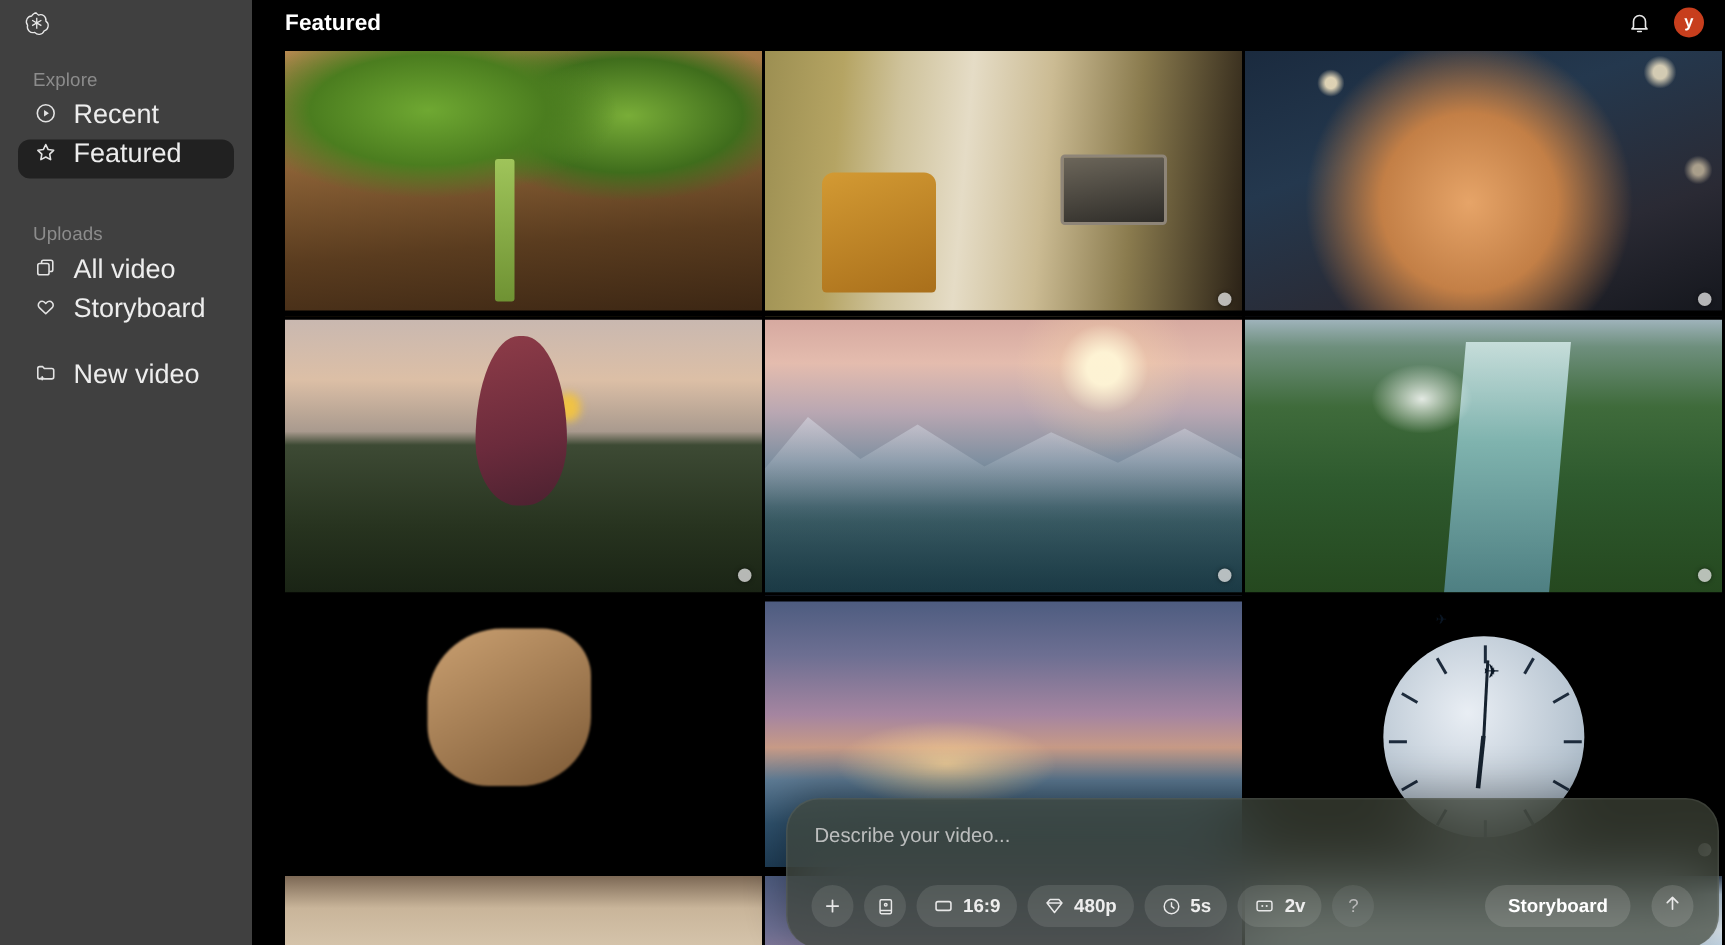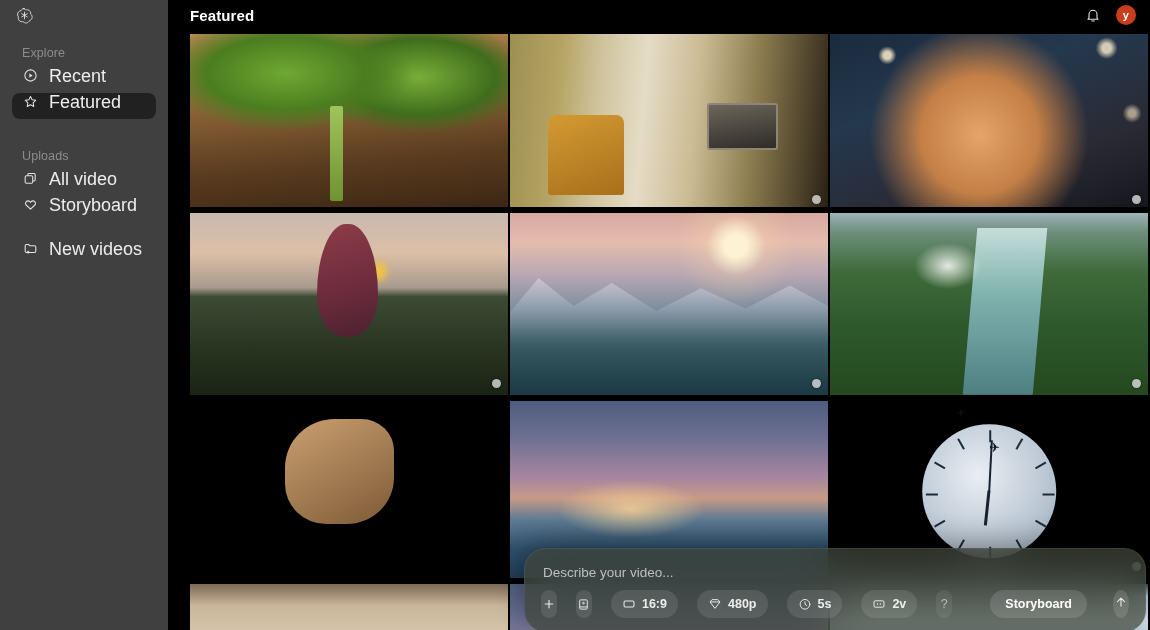--- a/index.html
+++ b/index.html
@@ -168,24 +168,24 @@
     backdrop-filter:blur(22px);
     -webkit-backdrop-filter:blur(22px);
     border:1px solid rgba(255,255,255,.07);
     border-bottom:none;
     padding:16px 16px 14px 16px;
     box-shadow:0 -6px 28px rgba(0,0,0,.32);
   }
   .prompt-input {
     background:transparent; border:none; outline:none; width:100%;
     color:#f2f2f2; font-size:13.5px; font-family:"Liberation Sans", sans-serif;
-    padding:0 2px 0 2px; margin-bottom:10px; display:block;
+    padding:0 2px 0 2px; margin-bottom:26px; display:block;
   }
   .prompt-input::placeholder { color:#cfcfcf; opacity:.88; }
-  .prompt-row { display:flex; align-items:flex-start; gap:19px; }
+  .prompt-row { display:flex; align-items:flex-start; gap:7px; }
   .chip {
     display:flex; align-items:center; gap:6px;
     height:28px; padding:0 11px; border-radius:14px;
     background:rgba(255,255,255,.10);
     color:#ededed; font-size:12.5px; font-weight:600;
     cursor:pointer; white-space:nowrap; line-height:1;
   }
   .chip.round { width:28px; padding:0; justify-content:center; }
   .chip .cico { display:flex; align-items:center; justify-content:center; color:#e8e8e8; }
   .chip.help { color:#b9b9b9; font-weight:500; background:rgba(255,255,255,.07); }
@@ -262,21 +262,21 @@
 
     <div class="nav-gap"></div>
 
     <div class="nav-item">
       <span class="nav-ico">
         <svg width="15" height="15" viewBox="0 0 24 24" fill="none" stroke="currentColor" stroke-width="1.7" stroke-linecap="round" stroke-linejoin="round">
           <path d="M3.5 7.5a2 2 0 012-2h3.3l1.7 2h8a2 2 0 012 2v7a2 2 0 01-2 2h-13a2 2 0 01-2-2z"></path>
           <path d="M8.2 16.2v3.2M6.6 17.8h3.2"></path>
         </svg>
       </span>
-      <span>New videos</span>
+      <span>New video</span>
     </div>
   </aside>
 
   <section class="main">
 
     <header class="topbar">
       <div class="page-title">Featured</div>
       <div class="topbar-right">
         <div class="bell-btn">
           <svg width="16" height="16" viewBox="0 0 24 24" fill="none" stroke="currentColor" stroke-width="1.6" stroke-linecap="round" stroke-linejoin="round">

